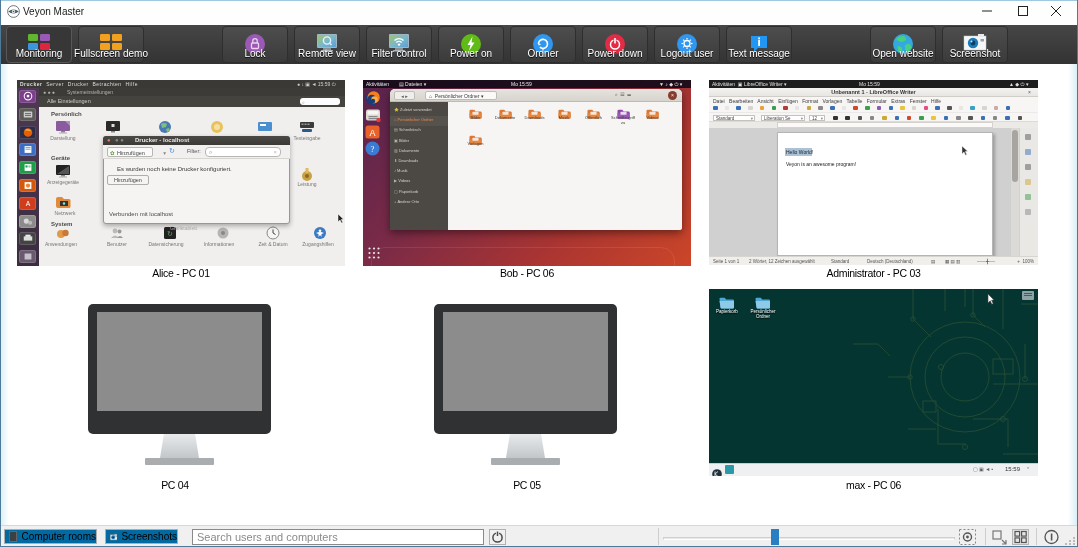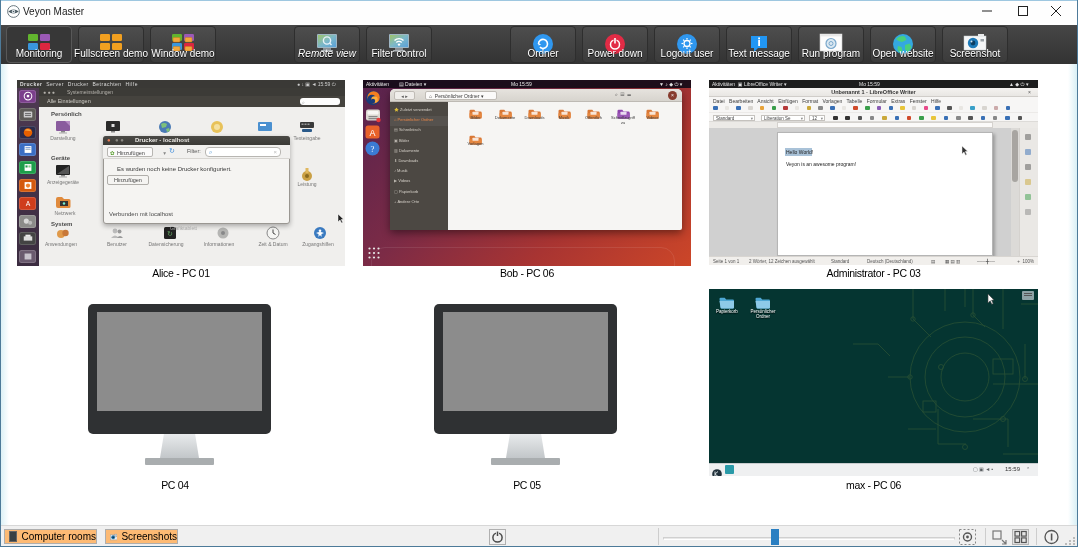--- a/index.html
+++ b/index.html
@@ -18,21 +18,21 @@
 #content{position:absolute;left:0;top:64px;width:1078px;height:461px;background:#fff}
 .cap{position:absolute;font-size:10.5px;letter-spacing:-0.3px;color:#000;text-align:center;white-space:nowrap}
 .shot{position:absolute;overflow:hidden}
 
 .mon-frame{position:absolute;background:#2f3133;border-radius:5px}
 .mon-screen{position:absolute;background:#8c8c8c}
 .mon-neck{position:absolute;background:linear-gradient(#e8eaec,#c2c6c9)}
 .mon-base{position:absolute;background:#a9adaf;border-radius:1px}
 
 #statusbar{position:absolute;left:0;top:525px;width:1078px;height:21px;background:#f0f0f0;border-top:1px solid #d7d7d7}
-.sbtn{position:absolute;top:3px;height:15px;background:#fdba74;border:1px solid #aeaeae;font-size:10px;color:#000;display:flex;align-items:center;white-space:nowrap}
+.sbtn{position:absolute;top:3px;height:15px;background:#0369a1;border:1px solid #aeaeae;font-size:10px;color:#000;display:flex;align-items:center;white-space:nowrap}
 #search{position:absolute;left:192px;top:3px;width:292px;height:16px;border:1px solid #8a8a8a;background:#fff;font-size:11px;color:#8a8a8a;line-height:14px;padding-left:4px}
 .sep{position:absolute;top:2px;width:1px;height:17px;background:#cdcdcd}
 .sico{position:absolute;top:3px;width:17px;height:16px}
 </style></head>
 <body>
 <div id="win">
 
   <div id="titlebar">
     <svg class="abs" style="left:7px;top:5px" width="13" height="13" viewBox="0 0 13 13">
       <circle cx="6.5" cy="6.5" r="5.9" fill="none" stroke="#5a6a72" stroke-width="0.9"></circle>
@@ -64,34 +64,29 @@
       </div>
       <div class="tbtn" style="left: 78px;">
         <div class="ticon"><svg width="24" height="18" viewBox="0 0 24 18">
             <rect x="1" y="1" width="10" height="7" rx="1.2" fill="#f2a020"></rect>
             <rect x="13" y="1" width="10" height="7" rx="1.2" fill="#f2a020"></rect>
             <rect x="1" y="10" width="10" height="7" rx="1.2" fill="#f2a020"></rect>
             <rect x="13" y="10" width="10" height="7" rx="1.2" fill="#f2a020"></rect>
           </svg></div>
         <div class="tlabel">Fullscreen demo</div>
       </div>
-      <div class="tbtn" style="left: 150px;">
-        <div class="ticon"><svg width="24" height="18" viewBox="0 0 24 18">
-            <rect x="1" y="1" width="10" height="7" rx="1.2" fill="#62b52e"></rect>
-            <rect x="2" y="4.5" width="7" height="4.5" rx="0.8" fill="#f2a73b" stroke="#c87f1a" stroke-width="0.5"></rect>
-            <rect x="13" y="1" width="10" height="7" rx="1.2" fill="#9b59b6"></rect>
-            <rect x="14" y="4.5" width="7" height="4.5" rx="0.8" fill="#f2a73b" stroke="#c87f1a" stroke-width="0.5"></rect>
-            <rect x="1" y="10" width="10" height="7" rx="1.2" fill="#3a97dd"></rect>
-            <rect x="2" y="13.5" width="7" height="4.5" rx="0.8" fill="#f2a73b" stroke="#c87f1a" stroke-width="0.5"></rect>
-            <rect x="13" y="10" width="10" height="7" rx="1.2" fill="#dc2640"></rect>
-            <rect x="14" y="13.5" width="7" height="4.5" rx="0.8" fill="#f2a73b" stroke="#c87f1a" stroke-width="0.5"></rect>
-          </svg></div>
-        <div class="tlabel">Window demo</div>
-      </div>
-      <div class="tbtn" style="left: 294px; font-style: italic;">
+      <div class="tbtn" style="left: 222px;">
+        <div class="ticon"><svg width="22" height="22" viewBox="0 0 22 22">
+            <circle cx="11" cy="11" r="10" fill="#9b59b6"></circle>
+            <rect x="7.5" y="10" width="7" height="5.5" rx="1" fill="none" stroke="#e8d5f0" stroke-width="1.3"></rect>
+            <path d="M8.8 10 v-2.2 a2.2 2.2 0 0 1 4.4 0 V10" fill="none" stroke="#e8d5f0" stroke-width="1.3"></path>
+          </svg></div>
+        <div class="tlabel">Lock</div>
+      </div>
+      <div class="tbtn" style="left: 294px;">
         <div class="ticon"><svg width="24" height="20" viewBox="0 0 24 20">
             <rect x="2" y="1" width="20" height="14" rx="1" fill="#9fb6c4"></rect>
             <rect x="3" y="2" width="18" height="12" fill="url(#g1)"></rect>
             <defs>
               <linearGradient id="g1" x1="0" y1="0" x2="1" y2="1">
                 <stop offset="0" stop-color="#9ec46a"></stop>
                 <stop offset="0.5" stop-color="#7db8c8"></stop>
                 <stop offset="1" stop-color="#5aa0d8"></stop>
               </linearGradient>
             </defs>
@@ -113,20 +108,27 @@
                 <stop offset="1" stop-color="#5aa0d8"></stop>
               </linearGradient>
             </defs>
             <path d="M7.5 7.5 a6.4 6.4 0 0 1 9 0 M9.3 9.5 a3.8 3.8 0 0 1 5.4 0" fill="none" stroke="#fff" stroke-width="1.4"></path>
             <circle cx="12" cy="11.6" r="1.2" fill="#fff"></circle>
             <rect x="8" y="15" width="8" height="2" fill="#8a8f94"></rect>
             <rect x="6" y="17" width="12" height="1.5" rx="0.7" fill="#aeb4b8"></rect>
           </svg></div>
         <div class="tlabel">Filter control</div>
       </div>
+      <div class="tbtn" style="left: 438px;">
+        <div class="ticon"><svg width="22" height="22" viewBox="0 0 22 22">
+            <circle cx="11" cy="11" r="10" fill="#61bb17"></circle>
+            <path d="M12.5 3.5 L7.5 12 h3 l-1.5 6 5.5-8.5 h-3 z" fill="#fff"></path>
+          </svg></div>
+        <div class="tlabel">Power on</div>
+      </div>
       <div class="tbtn" style="left: 510px;">
         <div class="ticon"><svg width="22" height="22" viewBox="0 0 22 22">
             <circle cx="11" cy="11" r="10" fill="#2f97ef"></circle>
             <path d="M6.5 11 a4.5 4.5 0 1 1 1.4 3.2" fill="none" stroke="#fff" stroke-width="1.6"></path>
             <path d="M6 10 l0.7 2.5 2.4-1" fill="#fff"></path>
           </svg></div>
         <div class="tlabel">Ordner</div>
       </div>
       <div class="tbtn" style="left: 582px;">
         <div class="ticon"><svg width="22" height="22" viewBox="0 0 22 22">
@@ -154,29 +156,20 @@
               <line x1="11" y1="14.4" x2="11" y2="16"></line>
               <line x1="5.5" y1="10.5" x2="7.1" y2="10.5"></line>
               <line x1="14.9" y1="10.5" x2="16.5" y2="10.5"></line>
               <line x1="7.2" y1="6.7" x2="8.3" y2="7.8"></line>
               <line x1="13.7" y1="13.2" x2="14.8" y2="14.3"></line>
               <line x1="7.2" y1="14.3" x2="8.3" y2="13.2"></line>
               <line x1="13.7" y1="7.8" x2="14.8" y2="6.7"></line>
             </g>
           </svg></div>
         <div class="tlabel">Logout user</div>
-      </div>
-      <div class="tbtn" style="left: 798px;">
-        <div class="ticon"><svg width="24" height="20" viewBox="0 0 24 20">
-            <rect x="1" y="1" width="22" height="17" fill="#fdfdfd" stroke="#c8c8c8" stroke-width="0.6"></rect>
-            <rect x="1" y="1" width="22" height="2.4" fill="#e8e8e8"></rect>
-            <circle cx="12" cy="10.5" r="5" fill="#dce9f2" stroke="#7aa8cc" stroke-width="1.2"></circle>
-            <circle cx="12" cy="10.5" r="2" fill="none" stroke="#7aa8cc" stroke-width="1"></circle>
-          </svg></div>
-        <div class="tlabel">Run program</div>
       </div>
       <div class="tbtn" style="left: 870px;">
         <div class="ticon"><svg width="22" height="22" viewBox="0 0 22 22">
             <circle cx="11" cy="11" r="10" fill="#34a8e0"></circle>
             <path d="M4 6 Q8 2 13 3.5 L14.5 7 10 9 6.5 8 Z" fill="#49d07c"></path>
             <path d="M13 12 l4.5-1.5 2 4 -3.5 4.5 -3-2.5 z" fill="#49d07c"></path>
             <path d="M6 13 l3.5 1 1 4 -3 1.5 q-3-2.5-1.5-6.5z" fill="#49d07c"></path>
           </svg></div>
         <div class="tlabel">Open website</div>
       </div>
@@ -661,20 +654,21 @@
     </div>
     <div class="sbtn" style="left:105px;width:73px">
       <svg width="14" height="12" style="margin:0 4px 0 4px" viewBox="0 0 14 12">
           <rect x="0.5" y="2" width="13" height="9.5" fill="#f2f2f2" stroke="#999" stroke-width="1"></rect>
           <rect x="9" y="0.5" width="4" height="2.5" fill="#ccc" stroke="#999" stroke-width="0.6"></rect>
           <circle cx="6" cy="6.5" r="3.6" fill="#2574a9"></circle>
           <circle cx="6" cy="6.5" r="1.6" fill="#0b3552"></circle>
           <rect x="10.5" y="4.5" width="2" height="1.5" fill="#777"></rect>
         </svg>Screenshots
     </div>
+    <div id="search">Search users and computers</div>
     <div class="sico" style="left:489px;border:1px solid #b0b0b0;background:#f0f0f0">
       <svg width="15" height="14" viewBox="0 0 15 14">
           <circle cx="7.5" cy="7.5" r="4.6" fill="none" stroke="#4a4a4a" stroke-width="1.5"></circle>
           <line x1="7.5" y1="1" x2="7.5" y2="6" stroke="#f0f0f0" stroke-width="3"></line>
           <line x1="7.5" y1="1.5" x2="7.5" y2="6" stroke="#4a4a4a" stroke-width="1.5"></line>
         </svg>
     </div>
     <div class="sep" style="left:658px"></div>
     <div class="abs" style="left:663px;top:11px;width:292px;height:3px;background:#e8e8e8;border:1px solid #d0d0d0;border-bottom-color:#fff"></div>
     <div class="abs" style="left:771px;top:3px;width:8px;height:16px;background:#2a7fc2"></div>

